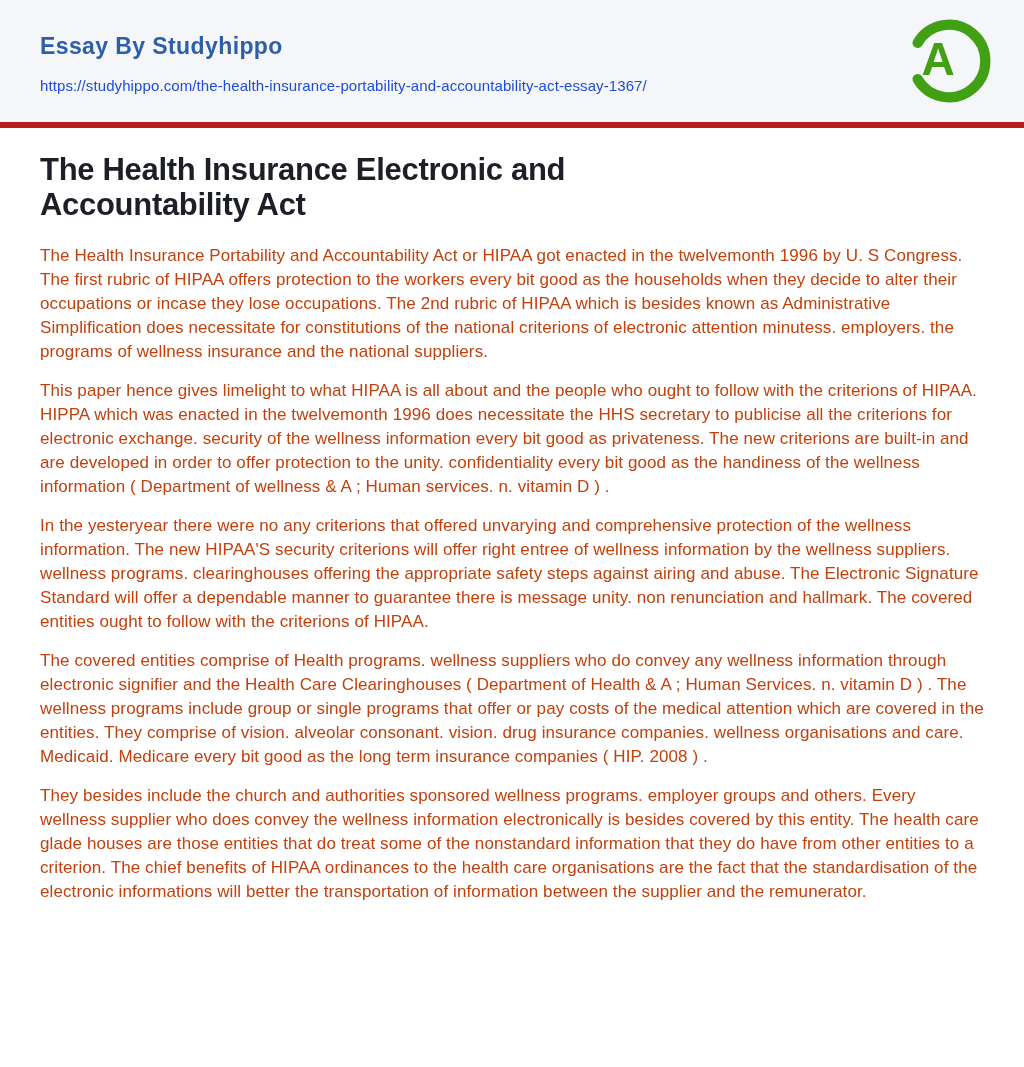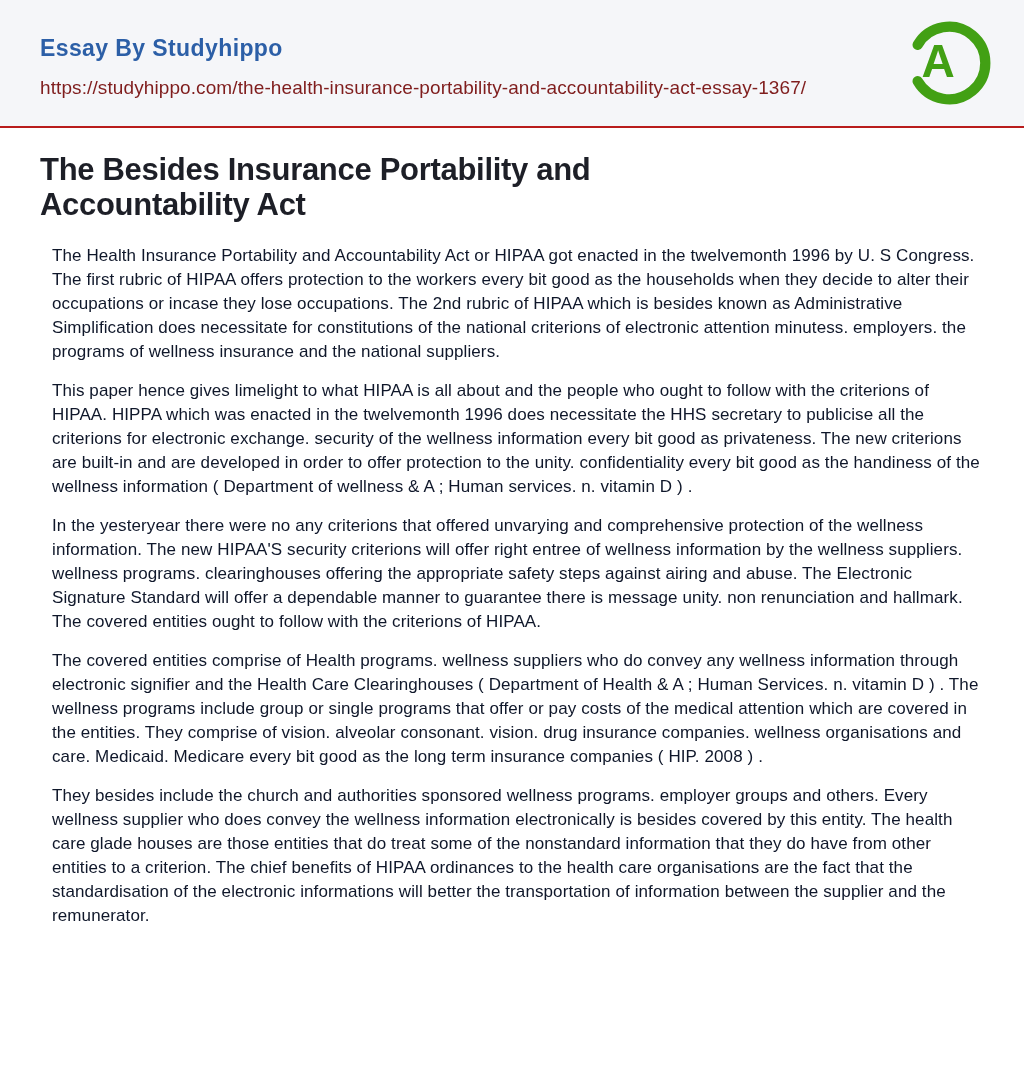--- a/index.html
+++ b/index.html
@@ -9,38 +9,38 @@
     overflow: hidden;
     font-family: "Liberation Sans", "DejaVu Sans", sans-serif;
   }
   .page { width: 1024px; height: 1067px; background: #ffffff; }
 
   
   .site-header {
     width: 100%;
     height: 128px;
     background: #f5f6f9;
-    border-bottom: 2px solid #b91c1c;
+    border-bottom: 6px solid #b91c1c;
     display: flex;
     align-items: center;
     justify-content: space-between;
     padding: 0 26px 0 40px;
   }
   .header-text { display: flex; flex-direction: column; padding-top: 6px; }
   .byline {
     color: #2c5fa7;
     font-size: 23px;
     font-weight: 700;
     letter-spacing: 0.4px;
     line-height: 28px;
   }
   .url {
     margin-top: 16px;
-    color: #7f1d1d;
-    font-size: 19px;
+    color: #1d4ed8;
+    font-size: 15px;
     font-weight: 400;
     text-decoration: none;
     letter-spacing: 0.1px;
     line-height: 20px;
   }
   .logo { width: 98px; height: 98px; display: block; }
   .logo svg { display: block; }
   .logo-stroke { stroke: #42a014; }
   .logo-a {
     fill: #42a014;
@@ -54,25 +54,25 @@
   .title {
     color: #1d1f27;
     font-size: 31px;
     line-height: 35px;
     font-weight: 700;
     letter-spacing: -0.3px;
     white-space: pre-line;
     margin: 0 0 22px 0;
   }
   .content p {
-    color: #0f172a;
+    color: #c2410c;
     font-size: 17px;
     line-height: 24px;
     letter-spacing: 0.1px;
-    margin: 0 0 15px 12px;
+    margin: 0 0 15px 0;
     max-width: 946px;
   }
 </style>
 </head>
 <body>
 
 <div class="page">
 
   <header class="site-header">
     <div class="header-text">
@@ -81,21 +81,21 @@
     </div>
     <div class="logo">
       <svg viewBox="0 0 100 100" width="98" height="98">
         <path d="M 18 68.5 A 37 37 0 1 0 18 31.5" fill="none" stroke-width="10.5" stroke-linecap="round" class="logo-stroke"></path>
         <text x="39" y="64" text-anchor="middle" class="logo-a">A</text>
       </svg>
     </div>
   </header>
 
   <main class="content">
-    <h1 class="title">The Besides Insurance Portability and
+    <h1 class="title">The Health Insurance Electronic and
 Accountability Act</h1>
 
     <p>The Health Insurance Portability and Accountability Act or HIPAA got enacted in the twelvemonth 1996 by U. S Congress. The first rubric of HIPAA offers protection to the workers every bit good as the households when they decide to alter their occupations or incase they lose occupations. The 2nd rubric of HIPAA which is besides known as Administrative Simplification does necessitate for constitutions of the national criterions of electronic attention minutess. employers. the programs of wellness insurance and the national suppliers.</p>
     <p>This paper hence gives limelight to what HIPAA is all about and the people who ought to follow with the criterions of HIPAA. HIPPA which was enacted in the twelvemonth 1996 does necessitate the HHS secretary to publicise all the criterions for electronic exchange. security of the wellness information every bit good as privateness. The new criterions are built-in and are developed in order to offer protection to the unity. confidentiality every bit good as the handiness of the wellness information ( Department of wellness &amp; A ; Human services. n. vitamin D ) .</p>
     <p>In the yesteryear there were no any criterions that offered unvarying and comprehensive protection of the wellness information. The new HIPAA'S security criterions will offer right entree of wellness information by the wellness suppliers. wellness programs. clearinghouses offering the appropriate safety steps against airing and abuse. The Electronic Signature Standard will offer a dependable manner to guarantee there is message unity. non renunciation and hallmark. The covered entities ought to follow with the criterions of HIPAA.</p>
     <p>The covered entities comprise of Health programs. wellness suppliers who do convey any wellness information through electronic signifier and the Health Care Clearinghouses ( Department of Health &amp; A ; Human Services. n. vitamin D ) . The wellness programs include group or single programs that offer or pay costs of the medical attention which are covered in the entities. They comprise of vision. alveolar consonant. vision. drug insurance companies. wellness organisations and care. Medicaid. Medicare every bit good as the long term insurance companies ( HIP. 2008 ) .</p>
     <p>They besides include the church and authorities sponsored wellness programs. employer groups and others. Every wellness supplier who does convey the wellness information electronically is besides covered by this entity. The health care glade houses are those entities that do treat some of the nonstandard information that they do have from other entities to a criterion. The chief benefits of HIPAA ordinances to the health care organisations are the fact that the standardisation of the electronic informations will better the transportation of information between the supplier and the remunerator.</p>
   </main>
 
 </div>

